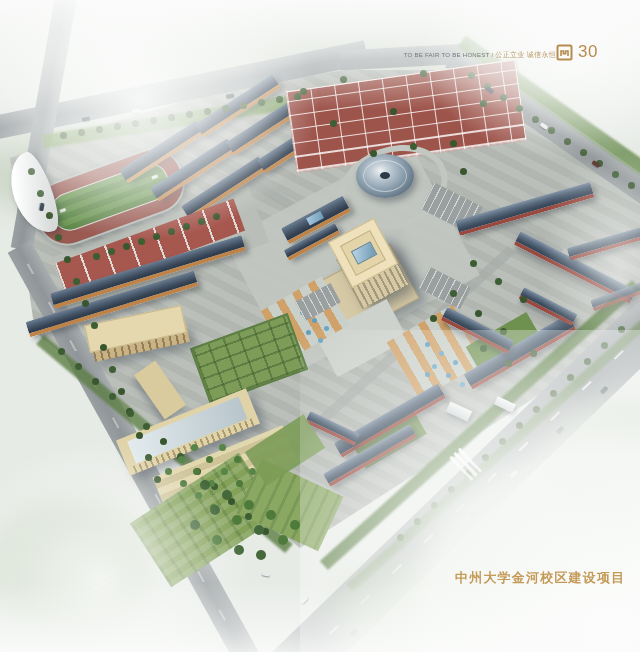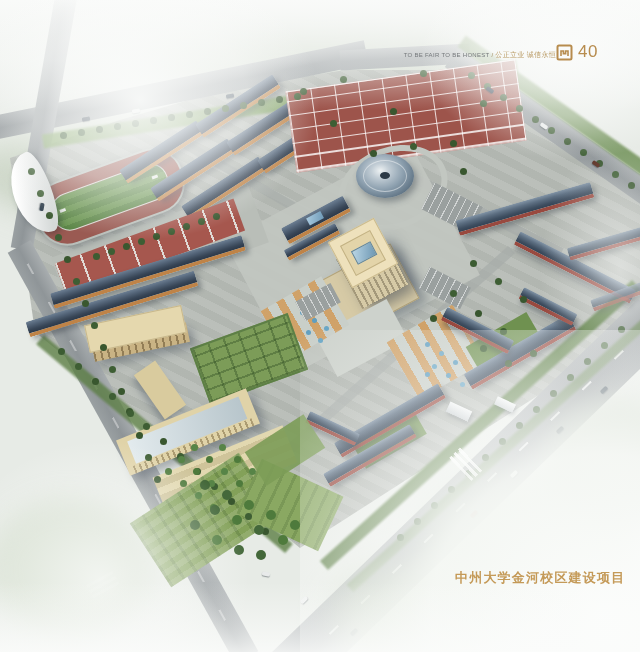--- a/index.html
+++ b/index.html
@@ -235,15 +235,15 @@
 
   <div class="abs txt" style="right:84px;top:50px;font-size:6px;letter-spacing:.3px;color:#75797c;">
     <span>TO BE FAIR TO BE HONEST</span><span style="color:#a08c62;"> / </span><span style="color:#b99a64;font-size:7px;">公正立业 诚信永恒</span>
   </div>
   <div class="abs" style="left:556px;top:44px;width:17px;height:17px;">
     <svg width="17" height="17" viewBox="0 0 17 17">
       <rect x="1.5" y="1.5" width="14" height="14" rx="1.5" fill="none" stroke="#b78c4e" stroke-width="2"></rect>
       <path d="M5 12 V7 h2.4 v2.6 h2.2 V7 h2.4 v5" fill="none" stroke="#b78c4e" stroke-width="1.6"></path>
     </svg>
   </div>
-  <div class="abs txt" style="left:578px;top:42px;font-size:17px;color:#b78c4e;letter-spacing:.5px;">40</div>
+  <div class="abs txt" style="left:578px;top:42px;font-size:17px;color:#b78c4e;letter-spacing:.5px;">30</div>
   <div class="abs txt" style="left:455px;top:569px;font-size:13px;font-weight:bold;color:#c49a58;letter-spacing:1.2px;text-shadow:0 0 1px rgba(255,255,255,.6);">中州大学金河校区建设项目</div>
 </div>
 
 </body></html>

